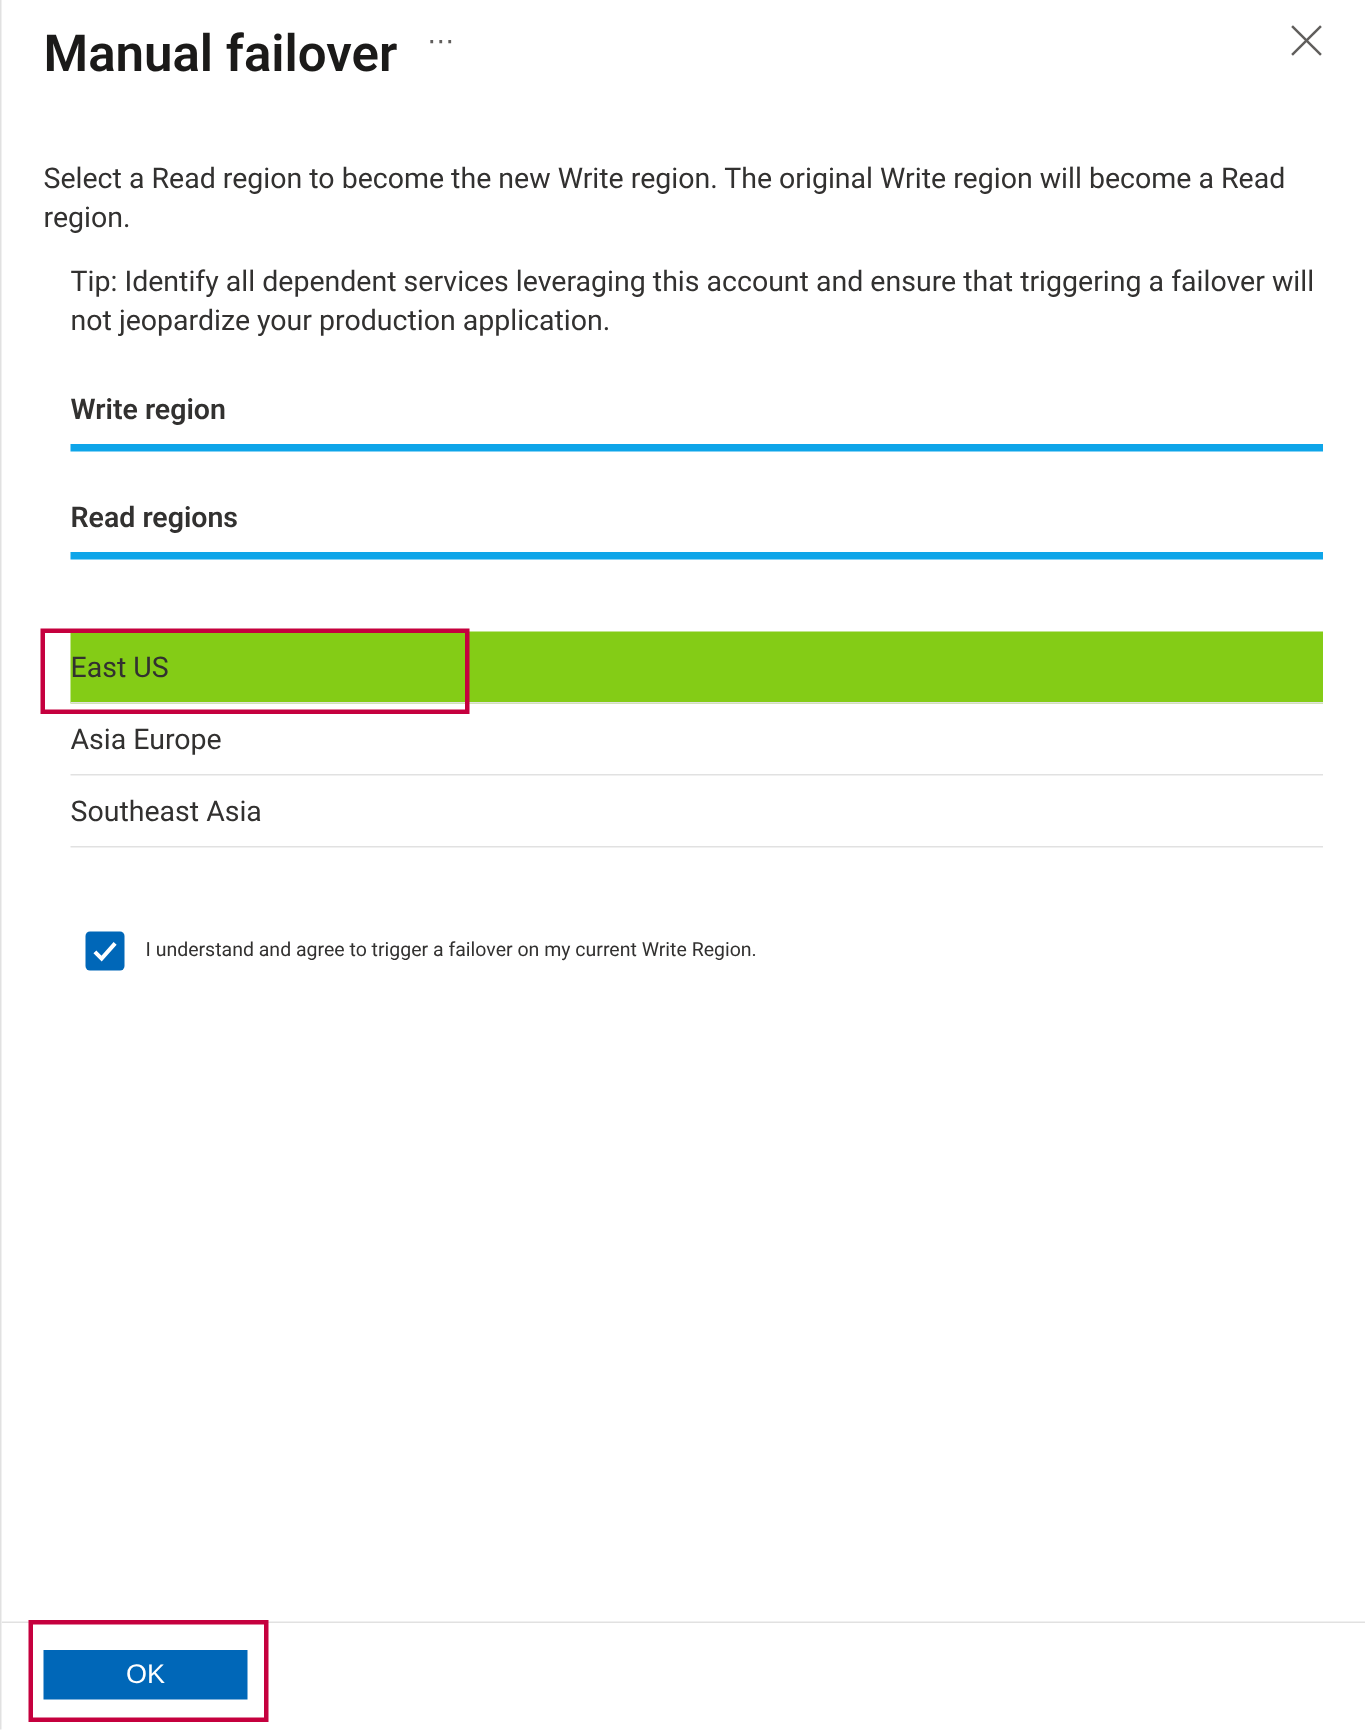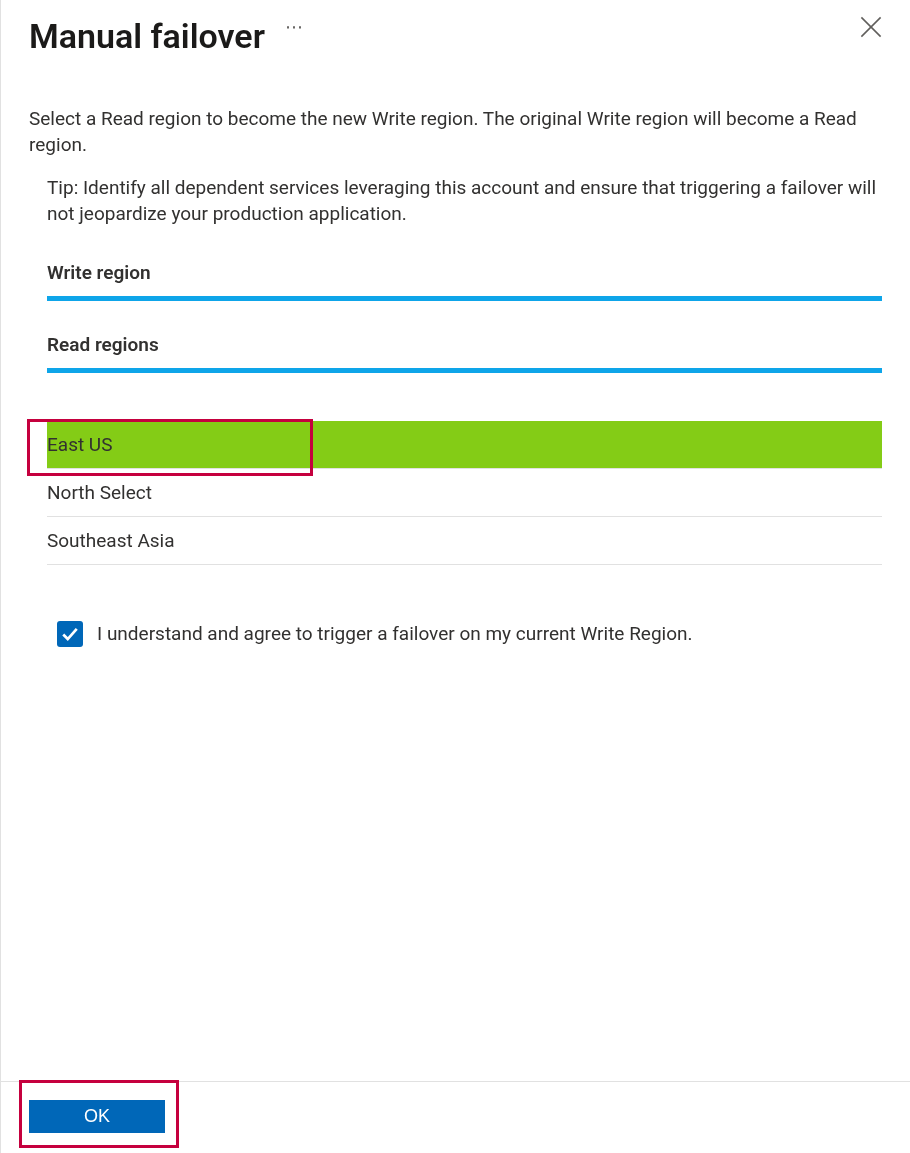--- a/index.html
+++ b/index.html
@@ -120,21 +120,21 @@
       cursor: pointer;
     }
     .checkbox svg {
       width: 18px;
       height: 18px;
       stroke: #ffffff;
       stroke-width: 2.4;
       fill: none;
     }
     .agree-label {
-      font-size: 19px;
+      font-size: 13px;
       color: #323130;
     }
     .footer {
       border-top: 1px solid #e1e1e1;
       padding: 18px 28px 20px 28px;
       position: relative;
     }
     .ok-button {
       background: #0067b8;
       color: #ffffff;
@@ -177,21 +177,21 @@
 
     <div class="section-wrap">
       <div class="section-label">Write region</div>
 
       <div class="section-label read">Read regions</div>
 
       <div class="region-row read-item selected highlight-box">
         <span>East US</span>
       </div>
       <div class="region-row read-item">
-        <span>North Select</span>
+        <span>Asia Europe</span>
       </div>
       <div class="region-row read-item">
         <span>Southeast Asia</span>
       </div>
 
       <div class="agree-row">
         <div class="checkbox">
           <svg viewBox="0 0 16 16">
               <polyline points="2,8.5 6,12.5 14,3.5"></polyline>
             </svg>

